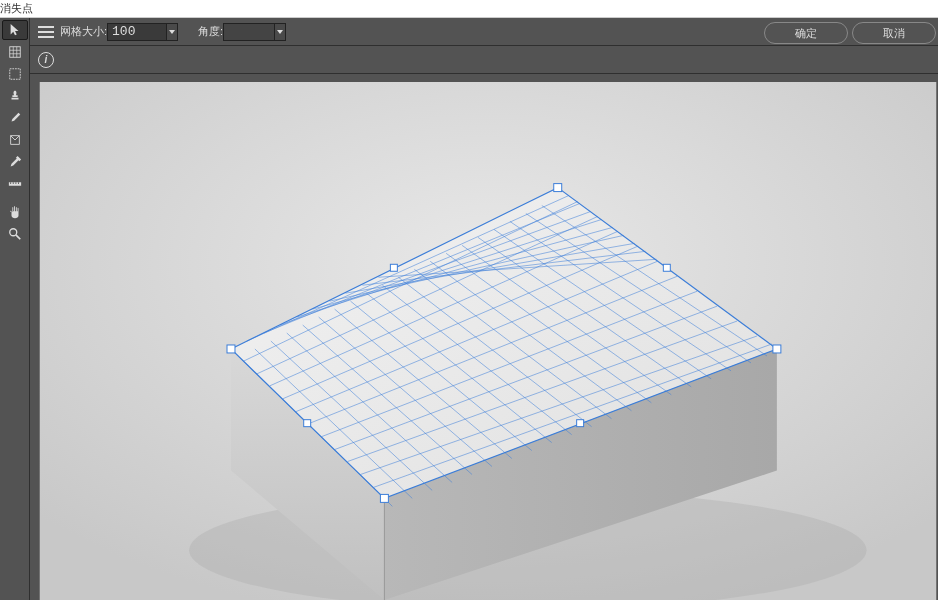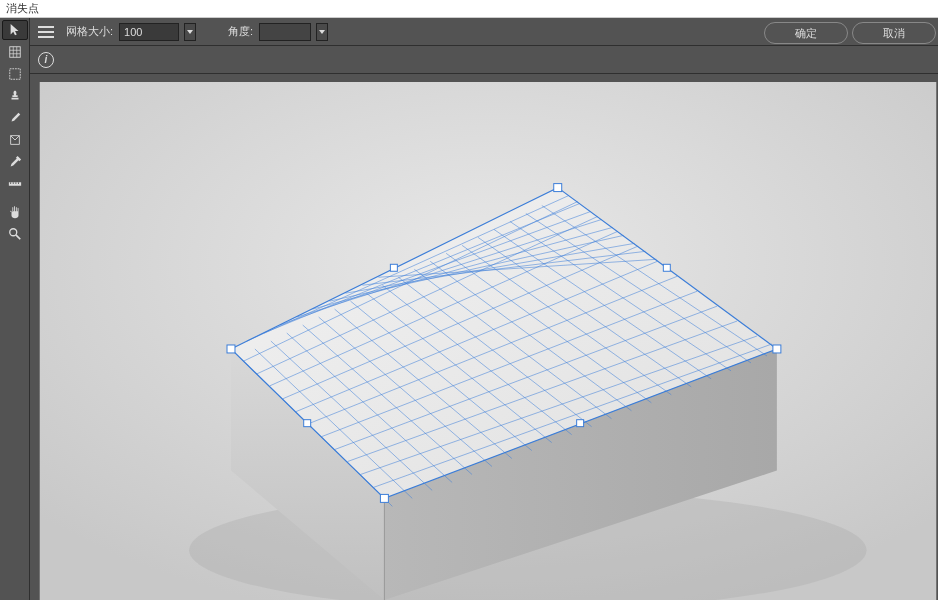--- a/index.html
+++ b/index.html
@@ -11,21 +11,20 @@
       background: #535353;
       overflow: hidden;
       position: relative;
     }
     .title-bar {
       height: 18px;
       background: #fff;
       border-bottom: 1px solid #ccc;
       display: flex;
       align-items: center;
-      padding-left: 6px;
       color: #333;
       font-size: 11px;
     }
     .container {
       display: flex;
       height: calc(100% - 18px);
     }
     .tool-sidebar {
       width: 30px;
       background: #535353;
@@ -64,21 +63,20 @@
       display: flex;
       align-items: center;
       padding-left: 8px;
       color: #ddd;
       font-size: 11px;
       gap: 6px;
     }
     .options-left {
       display: flex;
       align-items: center;
-      gap: 6px;
       flex: 1;
     }
     .menu-icon {
       width: 16px;
       height: 12px;
       display: flex;
       flex-direction: column;
       justify-content: space-between;
       cursor: pointer;
       margin-right: 6px;
@@ -89,21 +87,22 @@
       width: 100%;
     }
     .field-label { color: #ddd; }
     .field-input {
       width: 60px;
       height: 18px;
       background: #3a3a3a;
       border: 1px solid #222;
       color: #ddd;
       padding: 0 4px;
-      font-size: 11px;
+      font-size: 13px;
+      font-family: Liberation Mono, monospace;
     }
     .dropdown {
       width: 12px;
       height: 18px;
       background: #4a4a4a;
       border: 1px solid #222;
       display: flex;
       align-items: center;
       justify-content: center;
       cursor: pointer;

